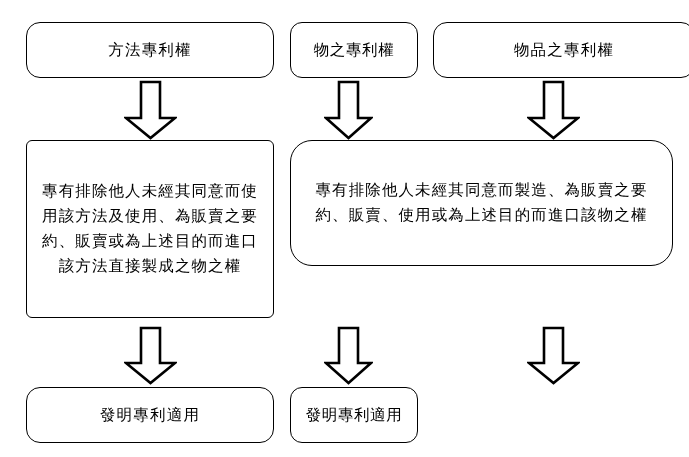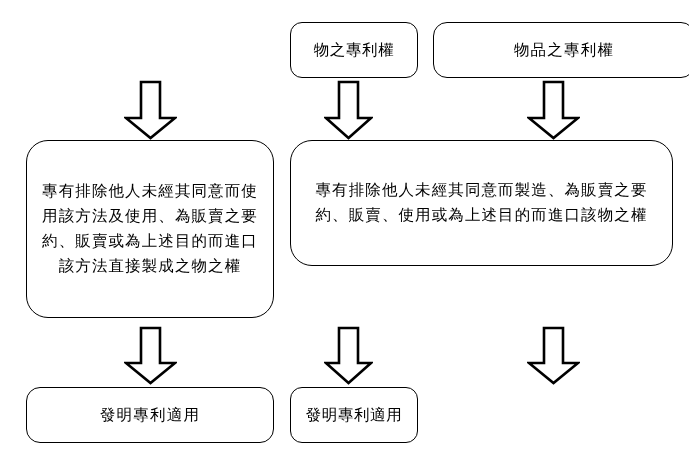--- a/index.html
+++ b/index.html
@@ -48,21 +48,21 @@
   }
   .node.small-pad .label {
     padding: 0 4px;
     letter-spacing: 0.6px;
   }
   
   #node-method-patent   { left: 26px;  top: 22px;  width: 248px; height: 56px; }
   #node-thing-patent    { left: 290px; top: 22px;  width: 128px; height: 56px; border-radius: 12px; }
   #node-article-patent  { left: 433px; top: 22px;  width: 262px; height: 56px; }
   
-  #node-method-scope    { left: 26px;  top: 140px; width: 248px; height: 178px; border-radius: 22px; }
+  #node-method-scope    { left: 26px;  top: 140px; width: 248px; height: 178px; border-radius: 6px; }
   #node-thing-scope     { left: 290px; top: 140px; width: 383px; height: 126px; border-radius: 22px; }
   
   #node-apply-invention-left  { left: 26px;  top: 387px; width: 248px; height: 56px; }
   #node-apply-invention-mid   { left: 290px; top: 387px; width: 128px; height: 56px; border-radius: 12px; }
   #node-apply-all-right       { left: 433px; top: 387px; width: 240px; height: 56px; }
 
   
   .arrow {
     position: absolute;
   }
@@ -82,20 +82,23 @@
   #arrow-top-3    { left: 527px; top: 80px;  width: 53px; height: 60px; }
   #arrow-bot-1    { left: 124px; top: 326px; width: 53px; height: 59px; }
   #arrow-bot-2    { left: 324px; top: 326px; width: 49px; height: 59px; }
   #arrow-bot-3    { left: 527px; top: 326px; width: 53px; height: 59px; }
 </style>
 </head>
 <body>
 
 <div id="diagram">
 
+  <div class="node" id="node-method-patent">
+    <span class="label">方法專利權</span>
+  </div>
 
   <div class="node small-pad" id="node-thing-patent">
     <span class="label">物之專利權</span>
   </div>
 
   <div class="node" id="node-article-patent">
     <span class="label">物品之專利權</span>
   </div>
 
   <div class="arrow" id="arrow-top-1">

